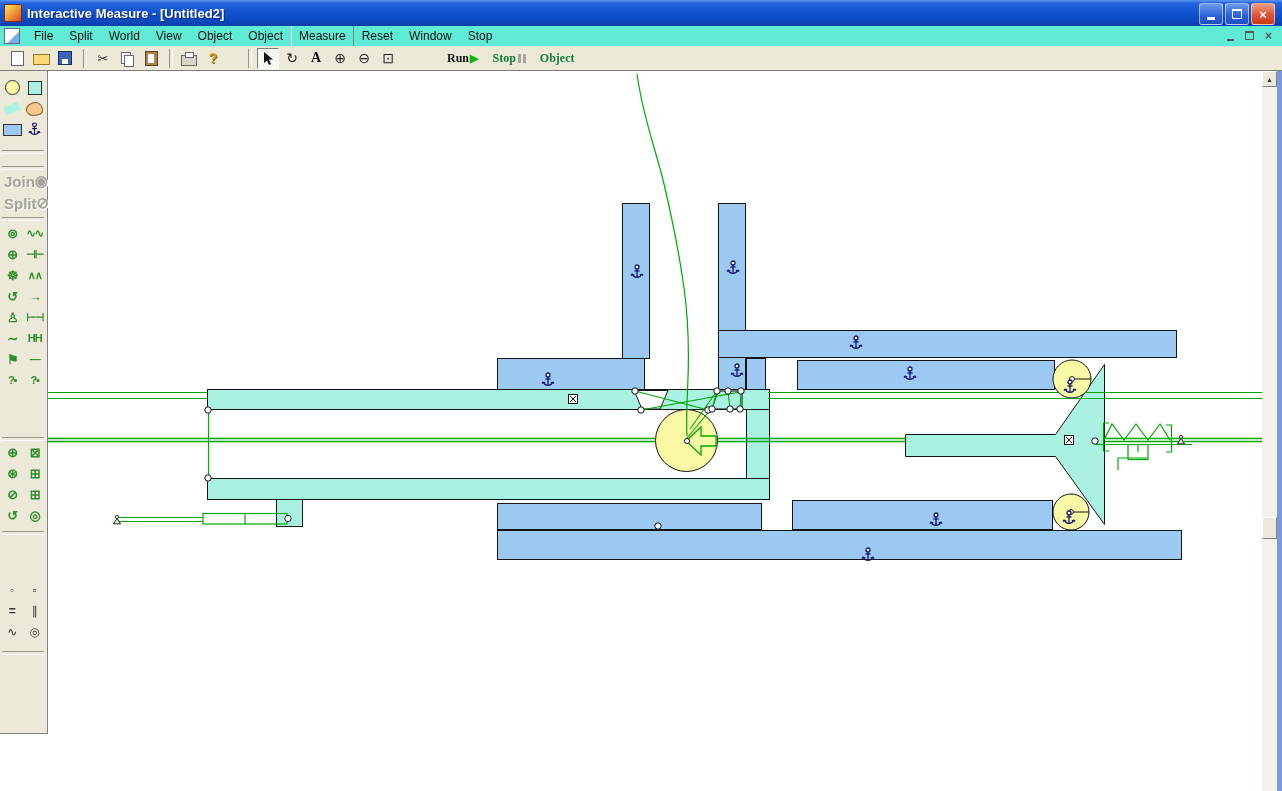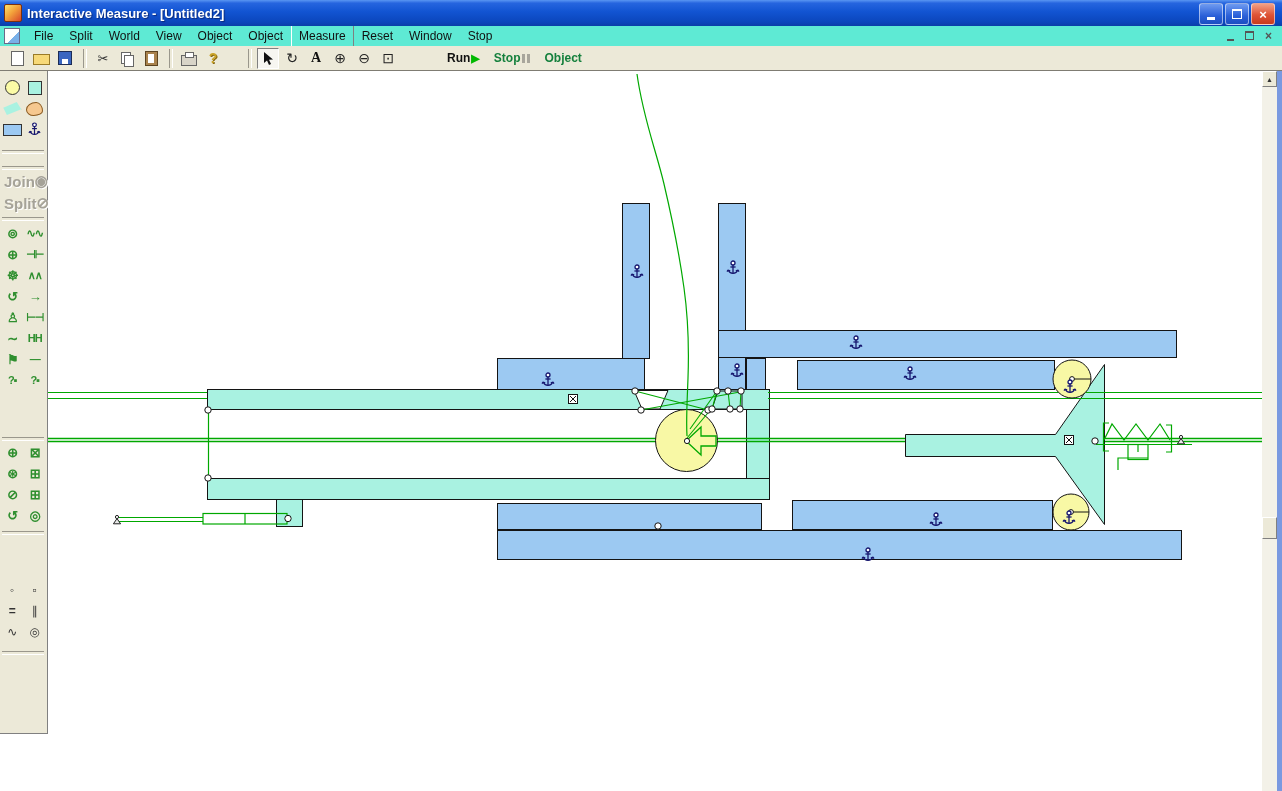--- a/index.html
+++ b/index.html
@@ -47,21 +47,21 @@
   .ic-copy{position:relative;width:13px;height:13px;}
   .ic-copy i{position:absolute;width:8px;height:10px;background:#fff;border:1px solid #666;}
   .ic-copy i:nth-child(1){left:0;top:0;} .ic-copy i:nth-child(2){left:3px;top:3px;}
   .ic-paste{width:11px;height:13px;background:#a9824c;border:1px solid #5d4420;position:relative;}
   .ic-paste i{position:absolute;left:2px;top:2px;width:6px;height:9px;background:#fff;}
   .ic-print{width:14px;height:9px;background:#d8d4c8;border:1px solid #666;margin-top:4px;position:relative;}
   .ic-print i{position:absolute;left:3px;top:-4px;width:7px;height:4px;background:#fff;border:1px solid #666;}
   .ic-help{font-weight:bold;font-size:14px;color:#c9a227;text-shadow:1px 1px 0 #8a6a10;}
   .ic-glyph{font-size:14px;color:#222;}
   .ic-A{font-family:"Liberation Serif",serif;font-weight:bold;font-size:14px;color:#111;}
-  #run-group{margin-left:46px;display:flex;align-items:center;}
+  #run-group{margin-left:46px;display:flex;align-items:center;font-family:Liberation Serif, serif;}
   .runbtn{font-weight:bold;font-size:12px;margin-right:14px;display:flex;align-items:center;}
   #run-label{color:#111;} #run-icon{color:#00B800;font-size:11px;margin-left:1px;}
   .disabled-label{color:#15803d;}
   .pausebars{display:inline-flex;gap:2px;margin-left:2px;}
   .pausebars i{width:3px;height:9px;background:#A8A69C;}
   
   #sidebar{position:absolute;left:0;top:71px;width:48px;height:663px;background:#ECE9D8;
     border-right:1px solid #808080;border-bottom:1px solid #808080;box-sizing:border-box;}
   .sgroup{position:absolute;left:1px;width:45px;display:flex;flex-wrap:wrap;justify-content:space-around;align-content:flex-start;}
   .scell{width:21px;height:21px;display:flex;align-items:center;justify-content:center;}

